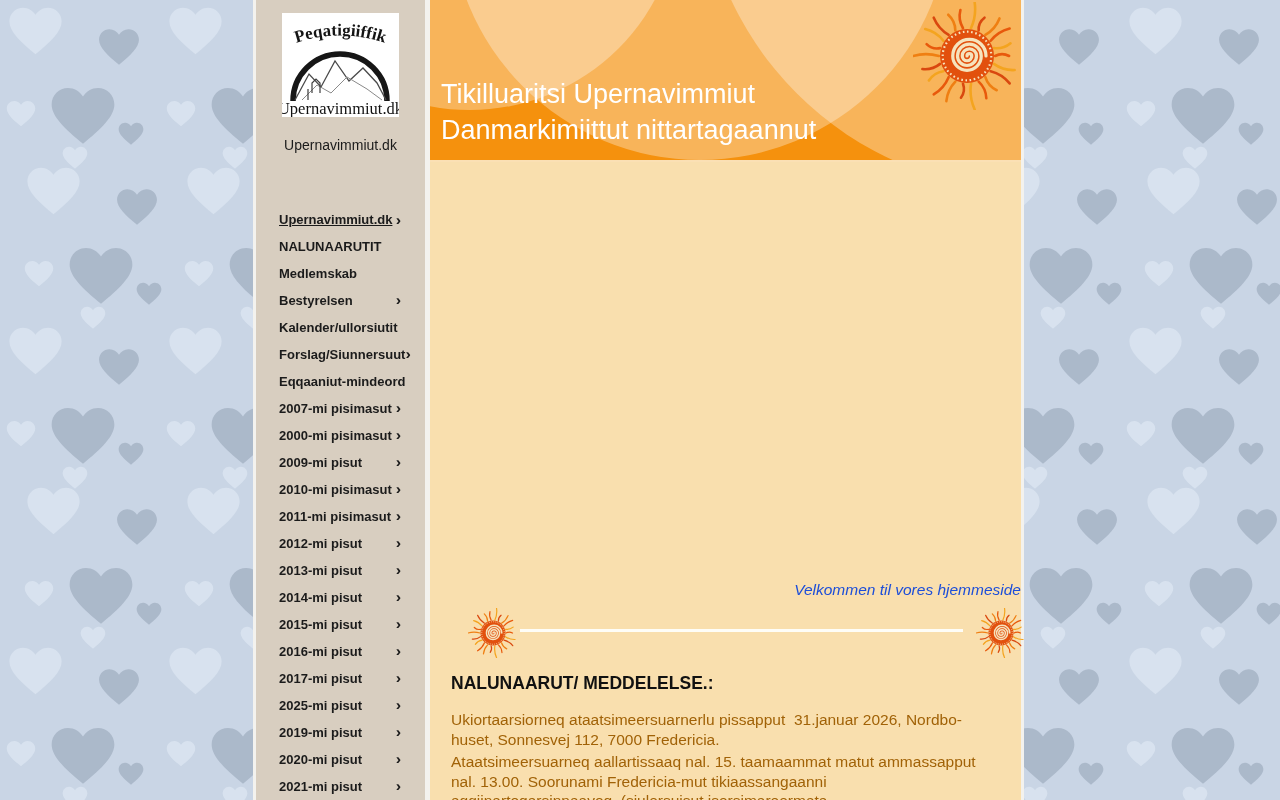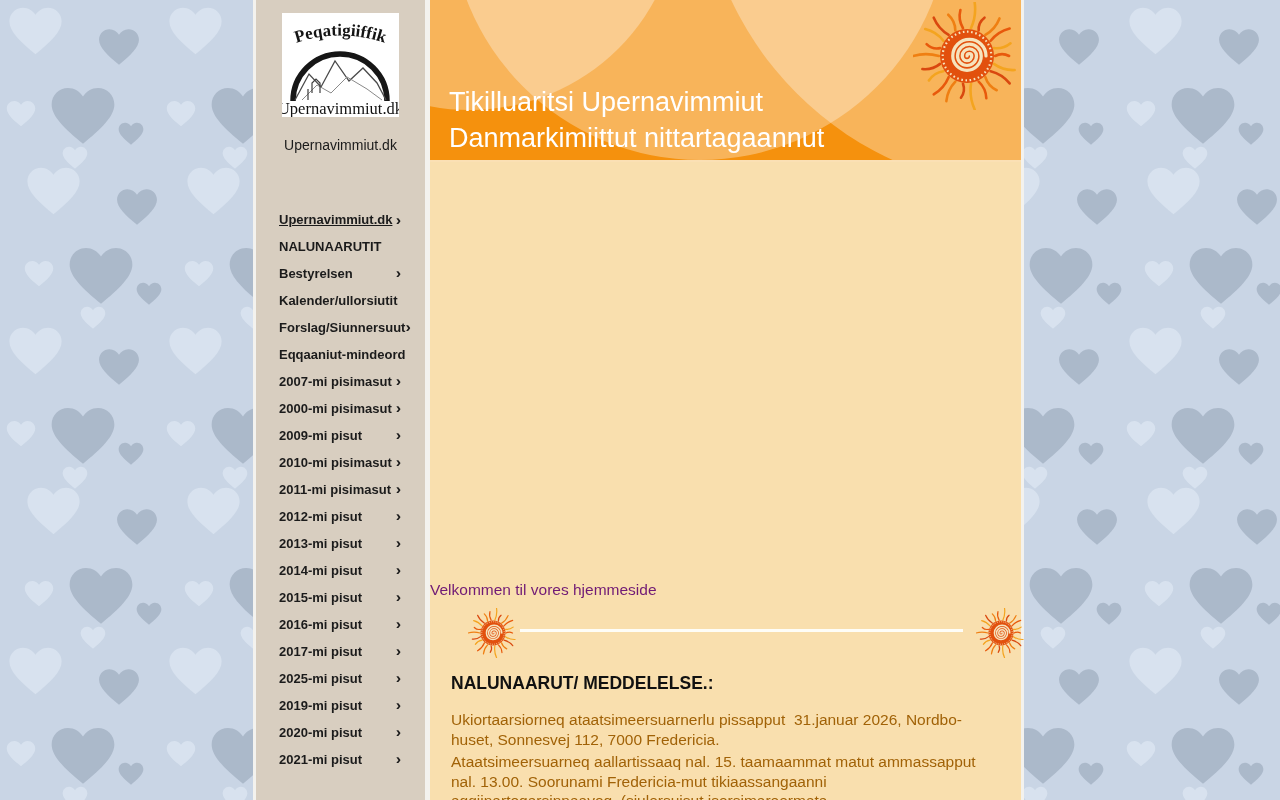--- a/index.html
+++ b/index.html
@@ -26,21 +26,21 @@
     border-bottom:2px solid #fbe0b4;flex:none;}
   .circ{position:absolute;border-radius:50%;background:rgba(255,255,255,0.32);}
   .circ1{width:420px;height:420px;left:-170px;top:-310px;}
   .circ2{width:500px;height:500px;left:20px;top:-340px;}
   .circ3{width:660px;height:660px;left:270px;top:-470px;}
   .banner-title{position:absolute;left:11px;top:76px;color:#ffffff;font-size:27px;
     line-height:36px;white-space:pre-line;z-index:3;}
   .sun{display:block;}
   .sun-banner{position:absolute;right:0;top:2px;width:108px;height:108px;z-index:2;}
   .content{position:relative;flex:1;}
-  .welcome{margin-top:419px;text-align:left;color:#701a75;font-size:15.5px;}
+  .welcome{margin-top:419px;text-align:right;color:#1d4ed8;font-size:15.5px;font-style:italic;}
   .divider{position:relative;height:52px;margin-top:8px;}
   .divider-line{position:absolute;left:90px;right:58px;top:22px;height:3px;background:#fefdf7;}
   .sun-left{position:absolute;left:38px;top:1px;width:50px;height:50px;}
   .sun-right{position:absolute;right:-5px;top:1px;width:50px;height:50px;}
   .announce-heading{margin:14px 24px 16px 21px;font-size:17.5px;font-weight:bold;color:#111111;}
   .announce-p{margin:3px 20px 0 21px;font-size:15.5px;line-height:19.5px;color:#a16207;white-space:pre-wrap;}
   .hidden-defs{position:absolute;width:0;height:0;overflow:hidden;}
 </style>
 </head>
 <body>
@@ -431,20 +431,24 @@
     <nav class="nav" id="menu">
         <a class="menu-item active">
         <span class="menu-label">Upernavimmiut.dk</span>
         <span class="menu-arrow">›</span>
       </a>
         <a class="menu-item">
         <span class="menu-label">NALUNAARUTIT</span>
         <span class="menu-arrow hidden">›</span>
       </a>
         <a class="menu-item">
+        <span class="menu-label">Medlemskab</span>
+        <span class="menu-arrow hidden">›</span>
+      </a>
+        <a class="menu-item">
         <span class="menu-label">Bestyrelsen</span>
         <span class="menu-arrow">›</span>
       </a>
         <a class="menu-item">
         <span class="menu-label">Kalender/ullorsiutit</span>
         <span class="menu-arrow hidden">›</span>
       </a>
         <a class="menu-item">
         <span class="menu-label">Forslag/Siunnersuut</span>
         <span class="menu-arrow">›</span>
@@ -520,21 +524,21 @@
   <div class="gap-strip"></div>
 
   <main class="main">
     <header class="banner">
       <div class="circ circ1"></div>
       <div class="circ circ2"></div>
       <div class="circ circ3"></div>
       <svg class="sun sun-banner" viewBox="0 0 100 100">
           <use href="#sun-g"></use>
         </svg>
-      <h1 class="banner-title" style="font-weight:normal;margin:8px;">Tikilluaritsi Upernavimmiut
+      <h1 class="banner-title" style="font-weight:normal;margin:0;">Tikilluaritsi Upernavimmiut
 Danmarkimiittut nittartagaannut</h1>
     </header>
 
     <section class="content">
       <div class="welcome">Velkommen til vores hjemmeside</div>
       <div class="divider">
         <svg class="sun sun-left" viewBox="0 0 100 100">
             <use href="#sun-g"></use>
           </svg>
         <div class="divider-line"></div>

